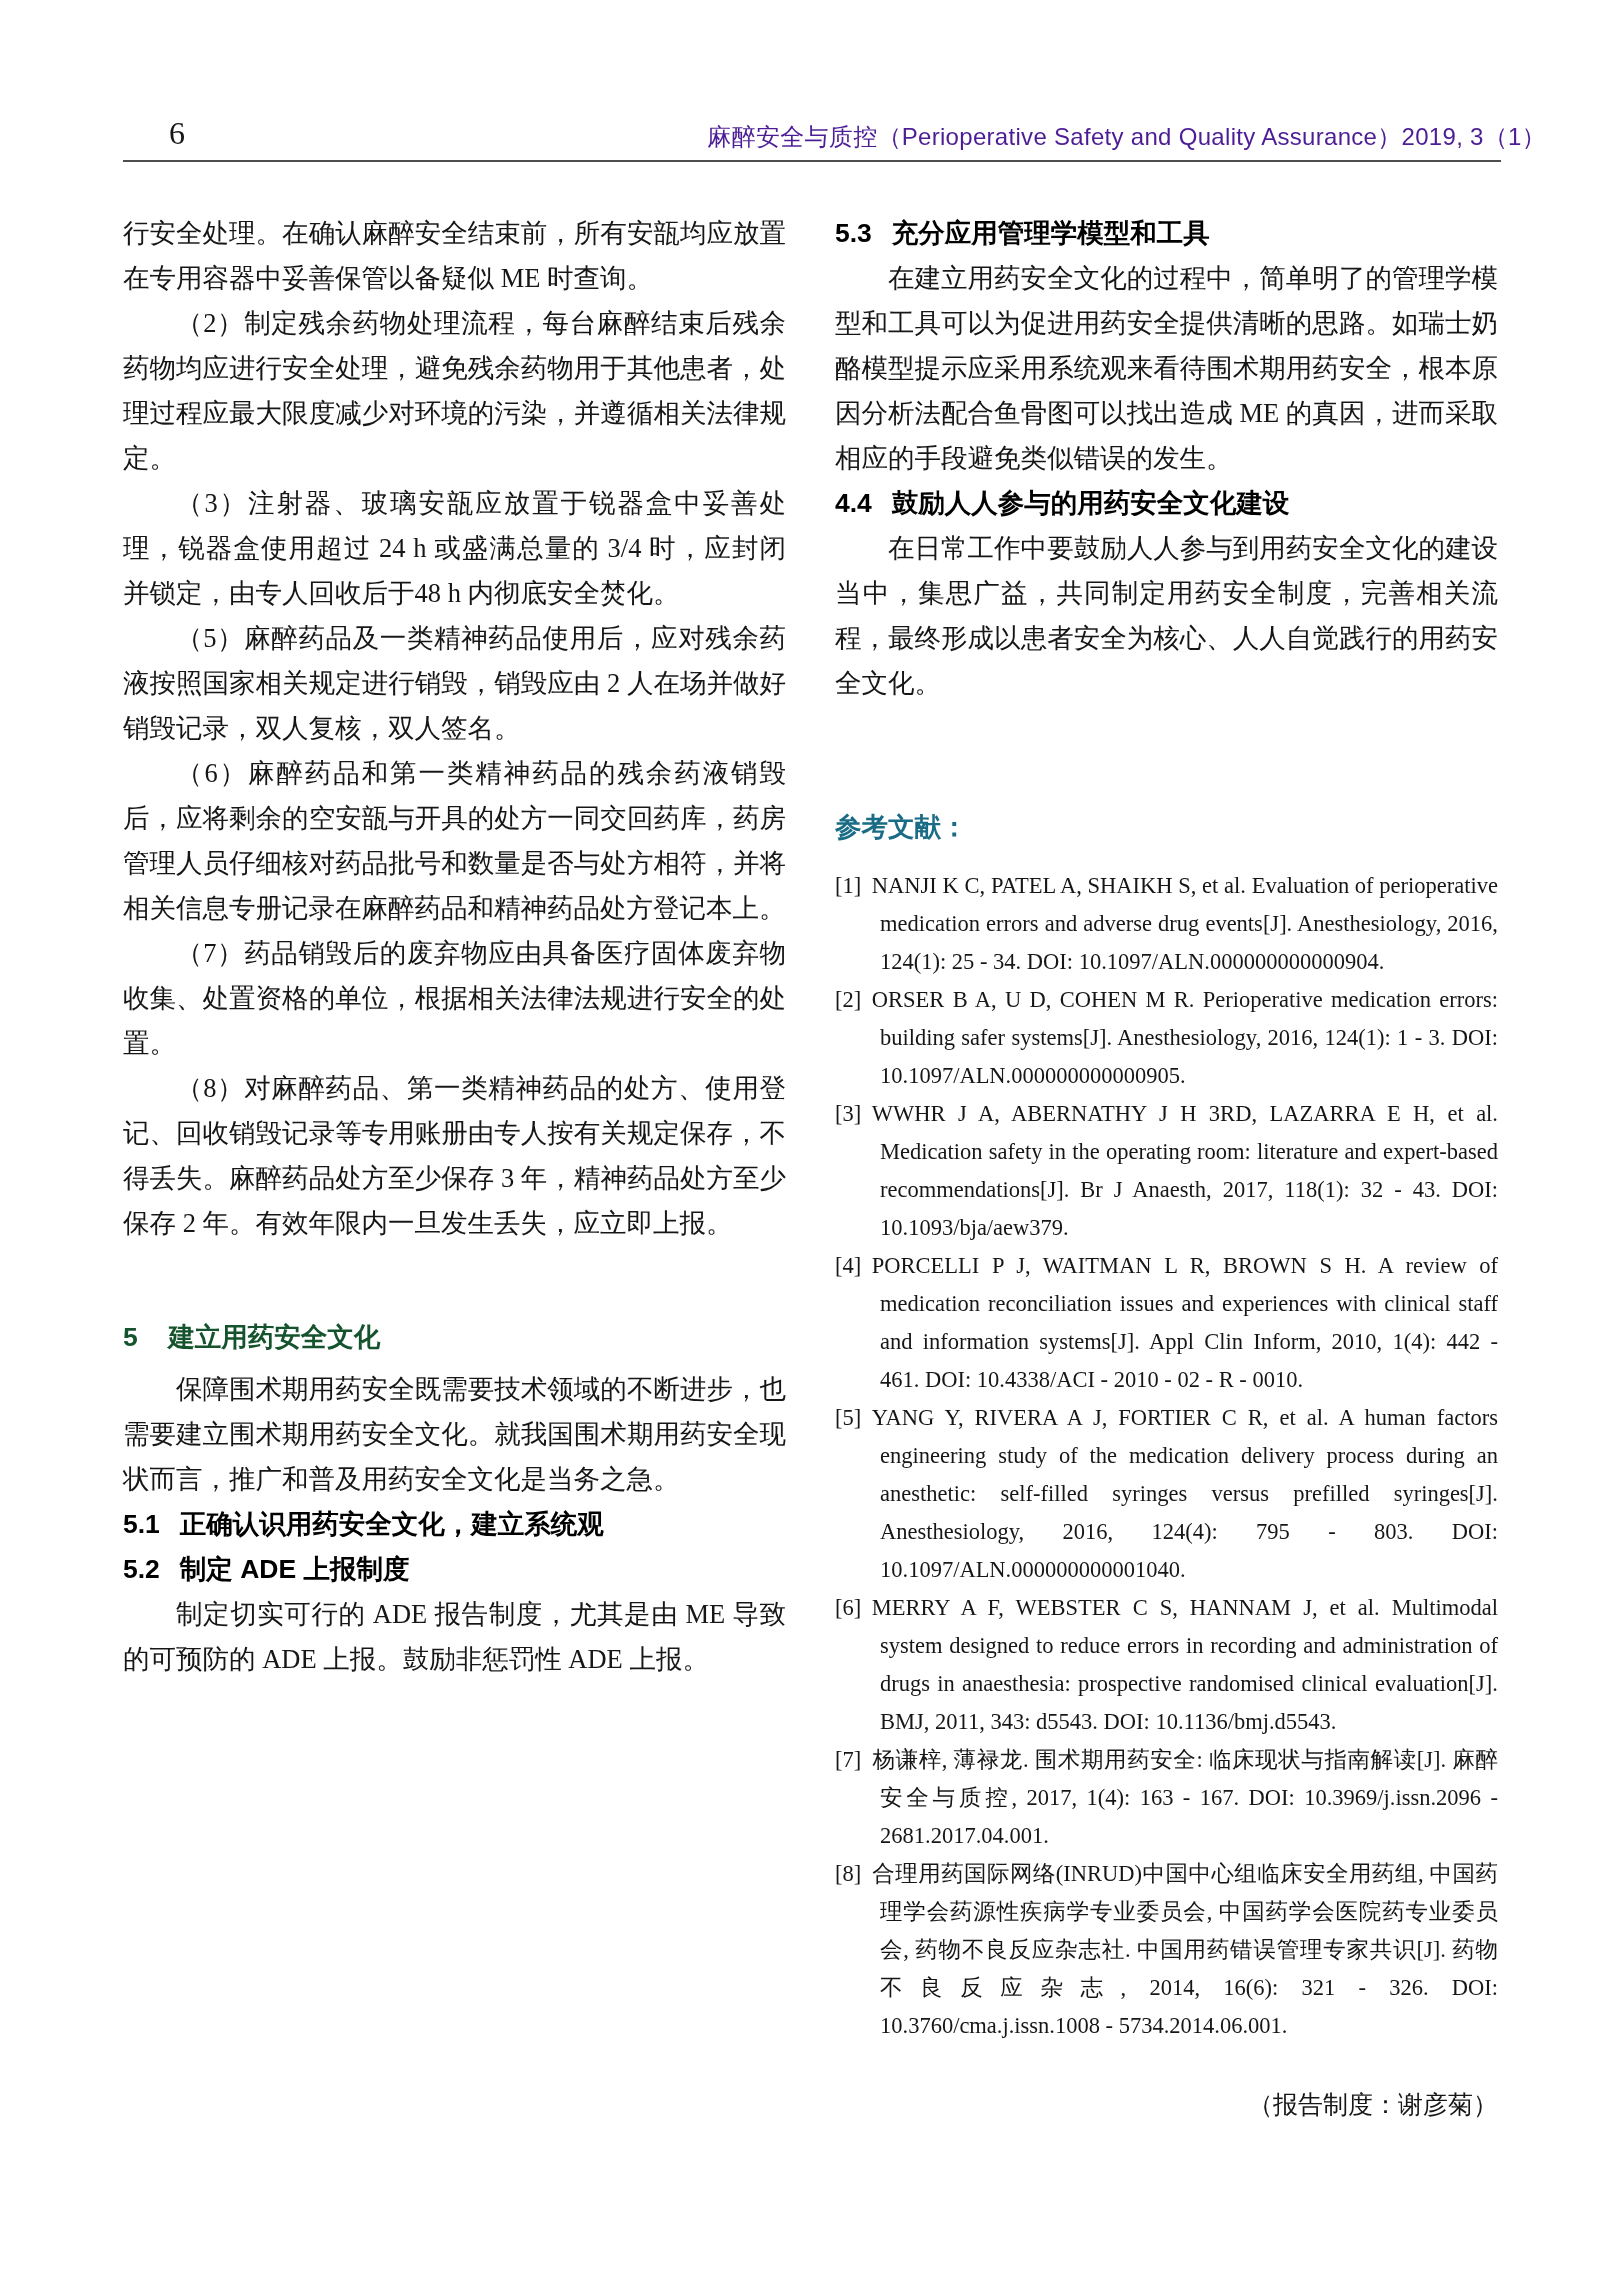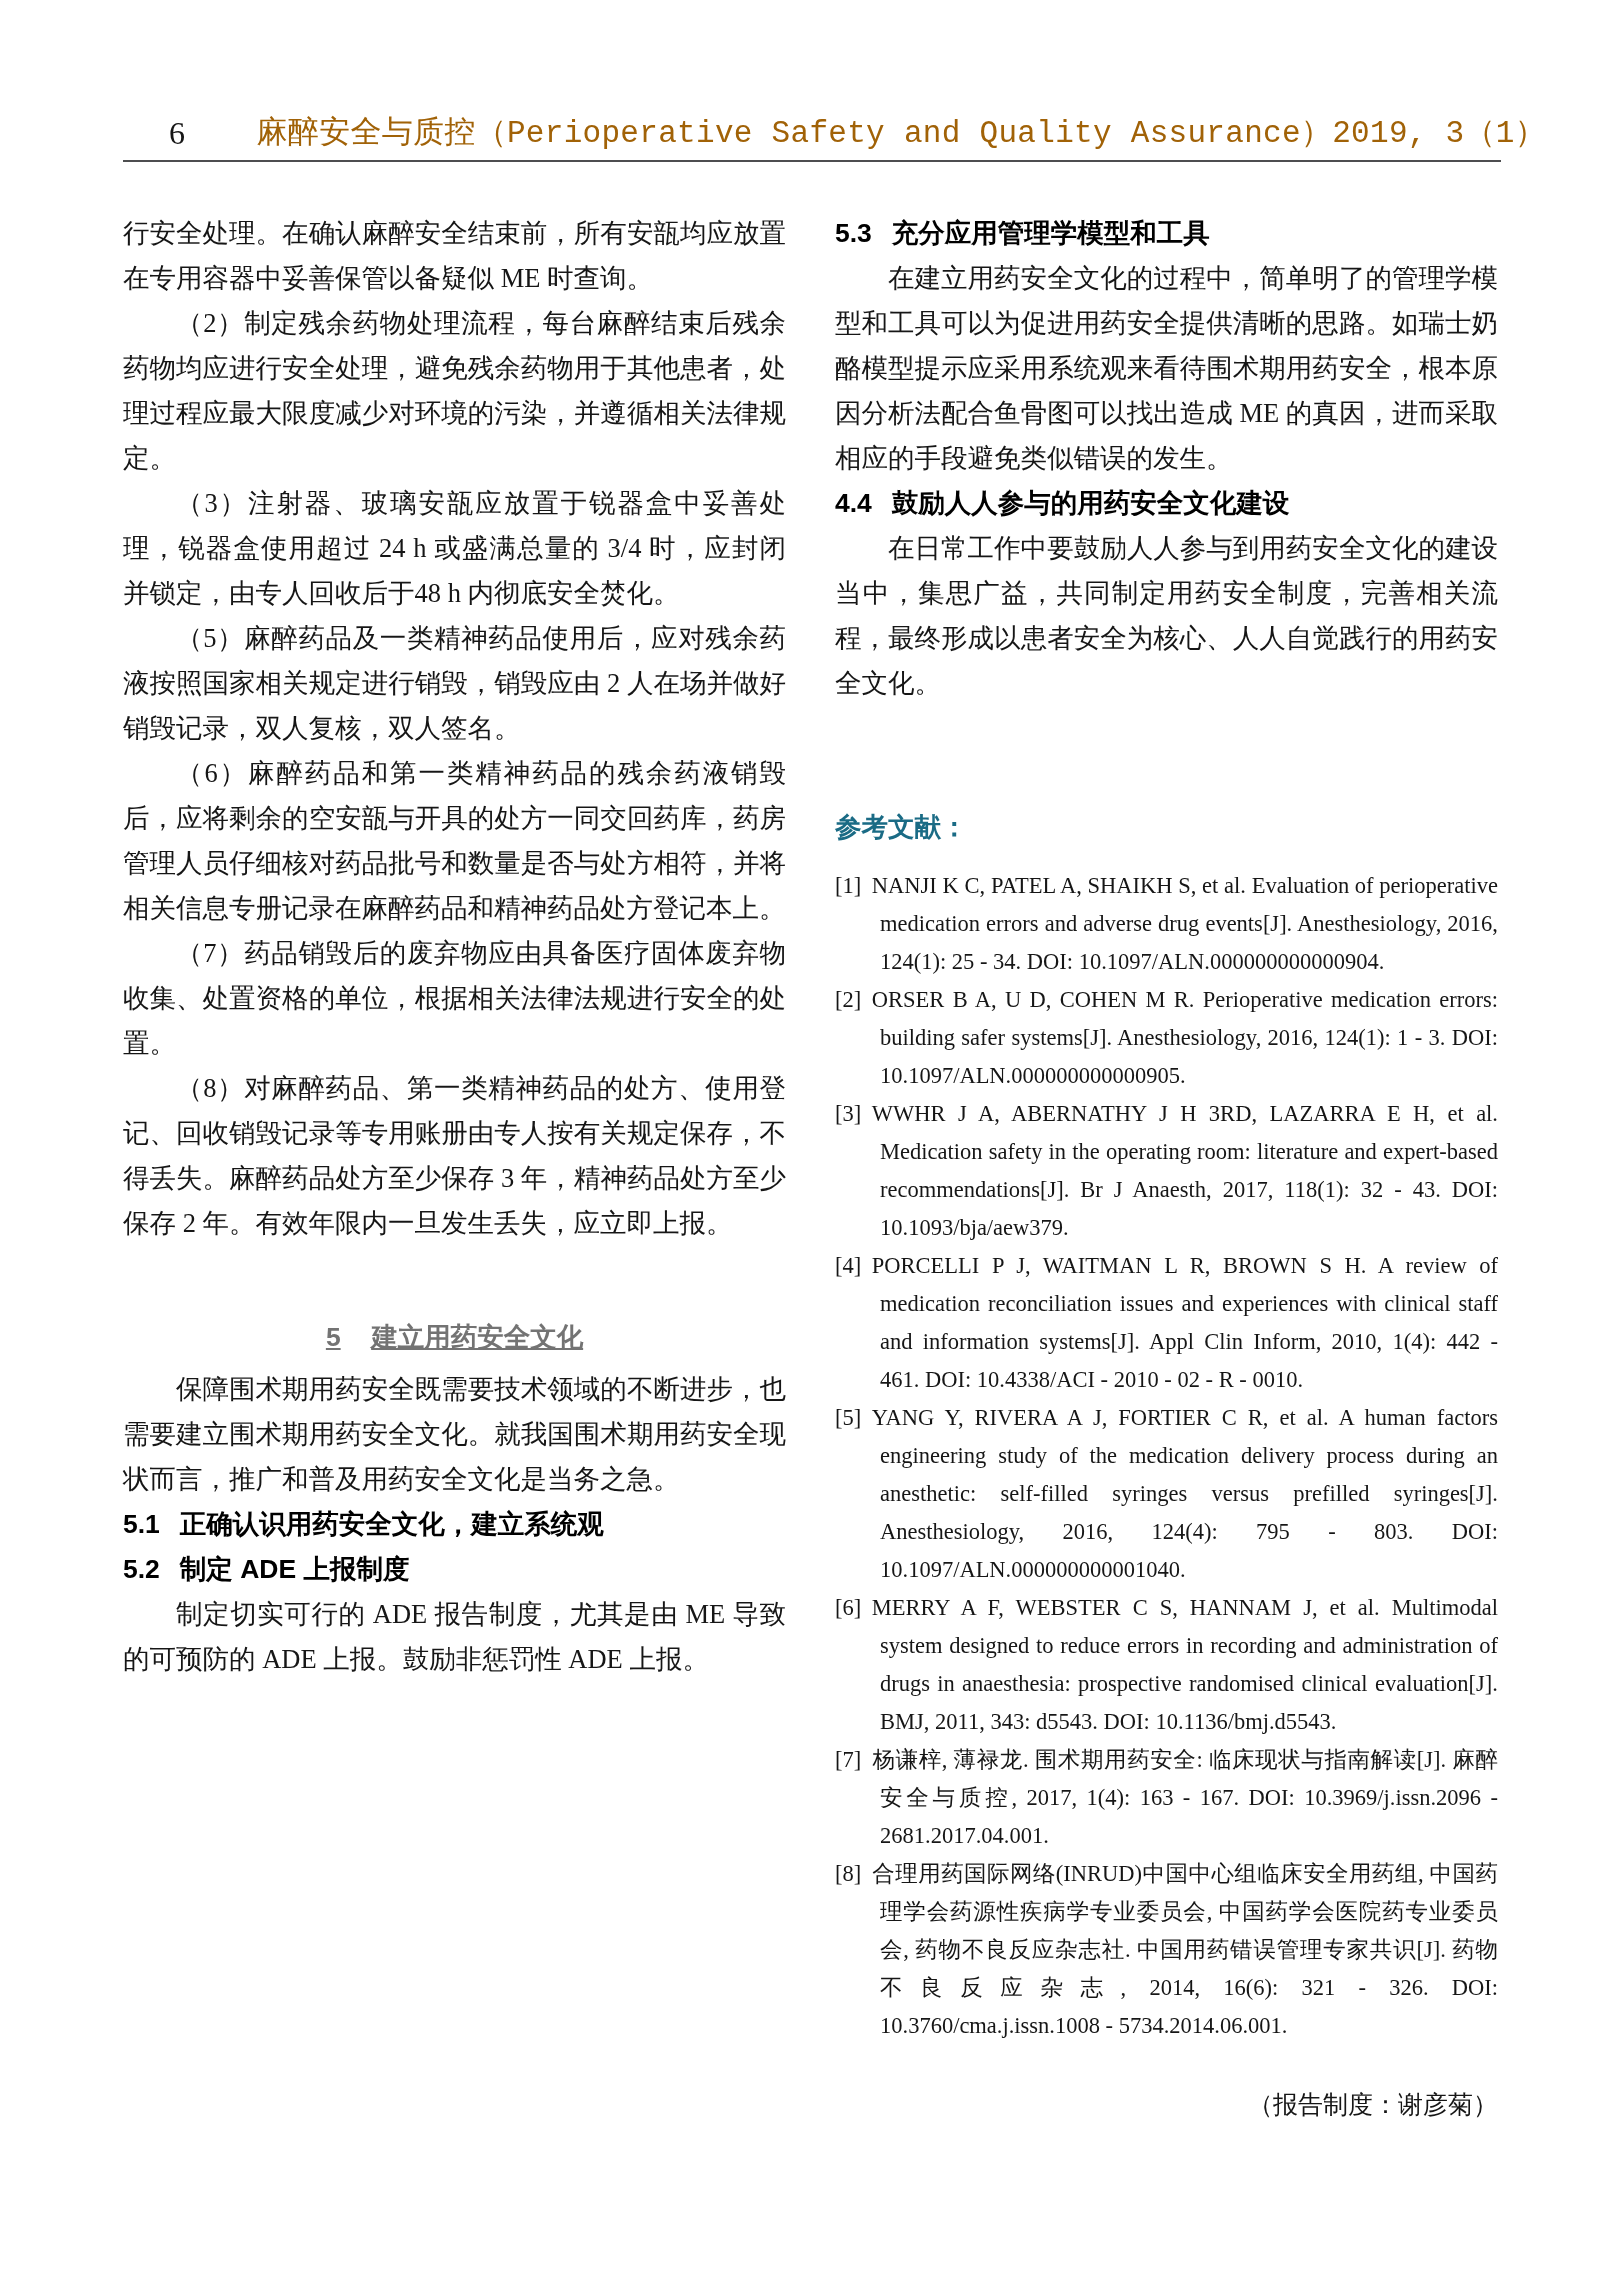--- a/index.html
+++ b/index.html
@@ -8,38 +8,37 @@
     position: relative; background: #ffffff; overflow: hidden;
     font-family: "Liberation Serif", "DejaVu Serif", serif;
     color: #161616;
   }
   .header {
     display: flex; justify-content: space-between; align-items: flex-end;
     margin: 0 74px 0 123px; padding-top: 117px;
   }
   .page-number { font-size: 32px; line-height: 1; margin-left: 46px; }
   .journal-title {
-    font-family: Liberation Mono, monospace;
-    font-size: 31px; line-height: 1; color: #a16207; letter-spacing: 0.3px;
+    font-family: Liberation Sans, sans-serif;
+    font-size: 24px; line-height: 1; color: #4c1d95; letter-spacing: 0.3px;
   }
   .rule { height: 2.6px; background: #4d4e50; margin: 10.6px 119px 0 123px; }
   .columns { display: flex; gap: 49px; padding: 49px 122px 0 123px; }
   .col { flex: 1 1 0; min-width: 0; }
 
   .block { font-size: 26.5px; line-height: 45px; text-align: justify; text-justify: inter-ideograph; }
   .block .num:empty { display: none; }
 
   .block.p  { text-indent: 2em; }
   .block.pc { text-indent: 0; }
 
   .block.h1 {
     font-family: "Liberation Sans", "DejaVu Sans", sans-serif;
-    font-weight: 700; color: #737373; text-align: center; text-indent: 0;
+    font-weight: 700; color: #14532d; text-align: left; text-indent: 0;
     margin: 69px 0 6.6px 0;
-    text-decoration: underline;
   }
   .block.h1 .num { margin-right: 30.5px; }
 
   .block.h2 {
     font-family: "Liberation Sans", "DejaVu Sans", sans-serif;
     font-weight: 700; color: #000000; text-align: left; text-indent: 0;
   }
   .block.h2 .num { margin-right: 20px; }
 
   .block.refs-title {

